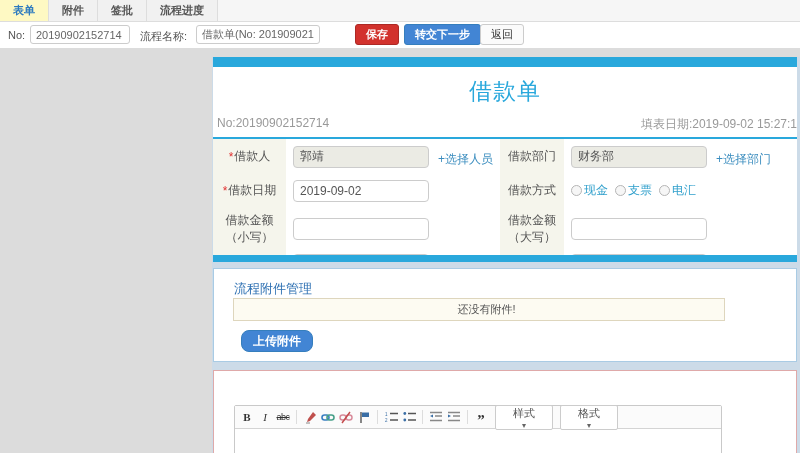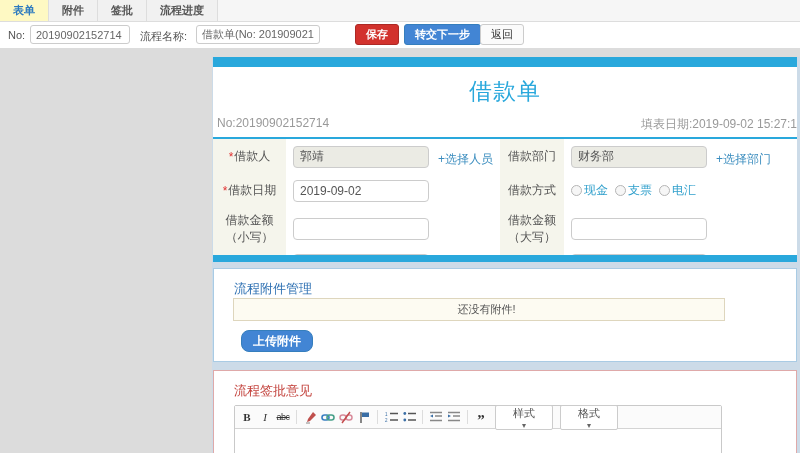--- a/index.html
+++ b/index.html
@@ -173,21 +173,20 @@
     <div class="blue-bar-bottom"></div>
   </div>
 
   <div class="section attach-section">
     <div class="sec-head attach-head">流程附件管理</div>
     <div class="empty-well">还没有附件!</div>
     <div class="upload-btn">上传附件</div>
   </div>
 
   <div class="section sign-section">
-    <div class="sec-head sign-head">流程签批意见</div>
     <div class="editor">
       <div class="ed-toolbar">
         <span class="ed-btn ed-b">B</span>
         <span class="ed-btn ed-i">I</span>
         <span class="ed-btn ed-s">abc</span>
         <span class="ed-sep"></span>
         <span class="ed-btn">
           <svg width="13" height="13" viewBox="0 0 13 13">
               <path d="M9 1 L12 4 L6 10 L3 11 L4 8 Z" fill="#c0504d"></path>
               <path d="M2 12 L6 12" stroke="#888" stroke-width="1"></path>

